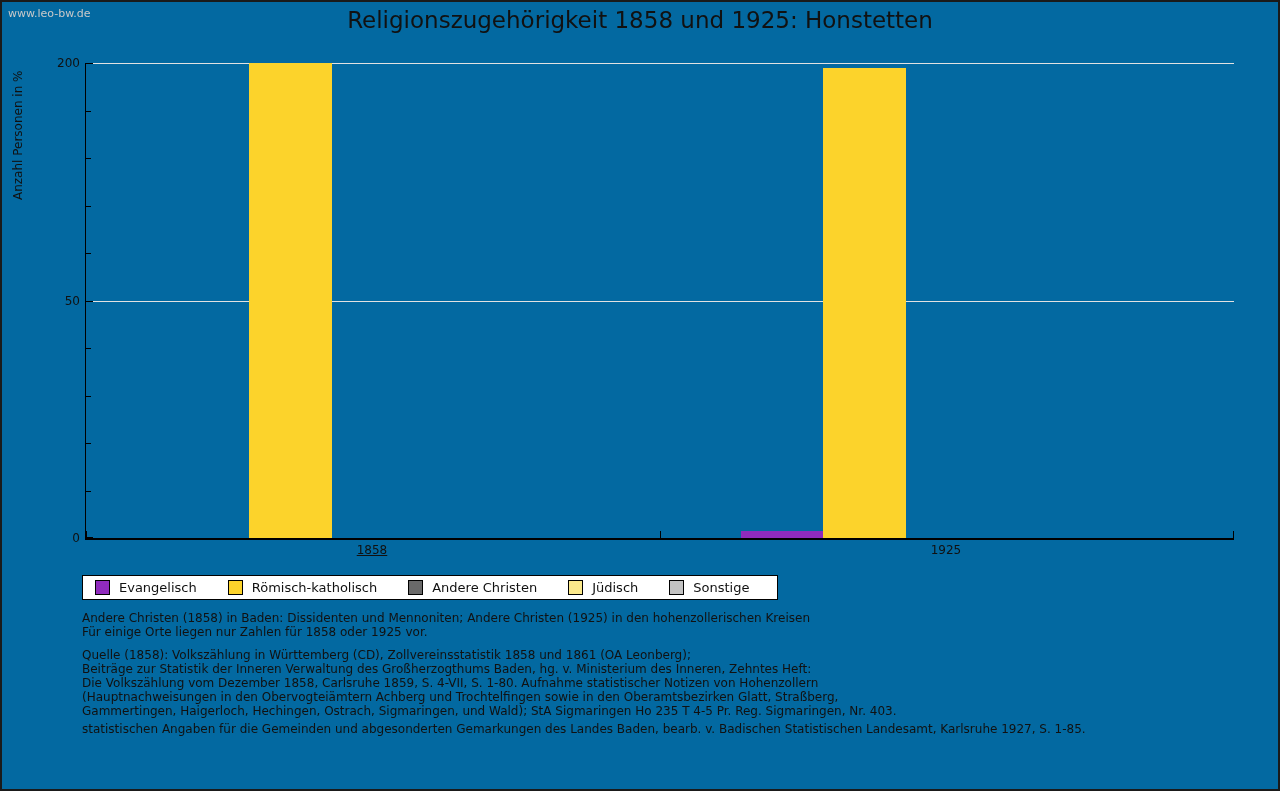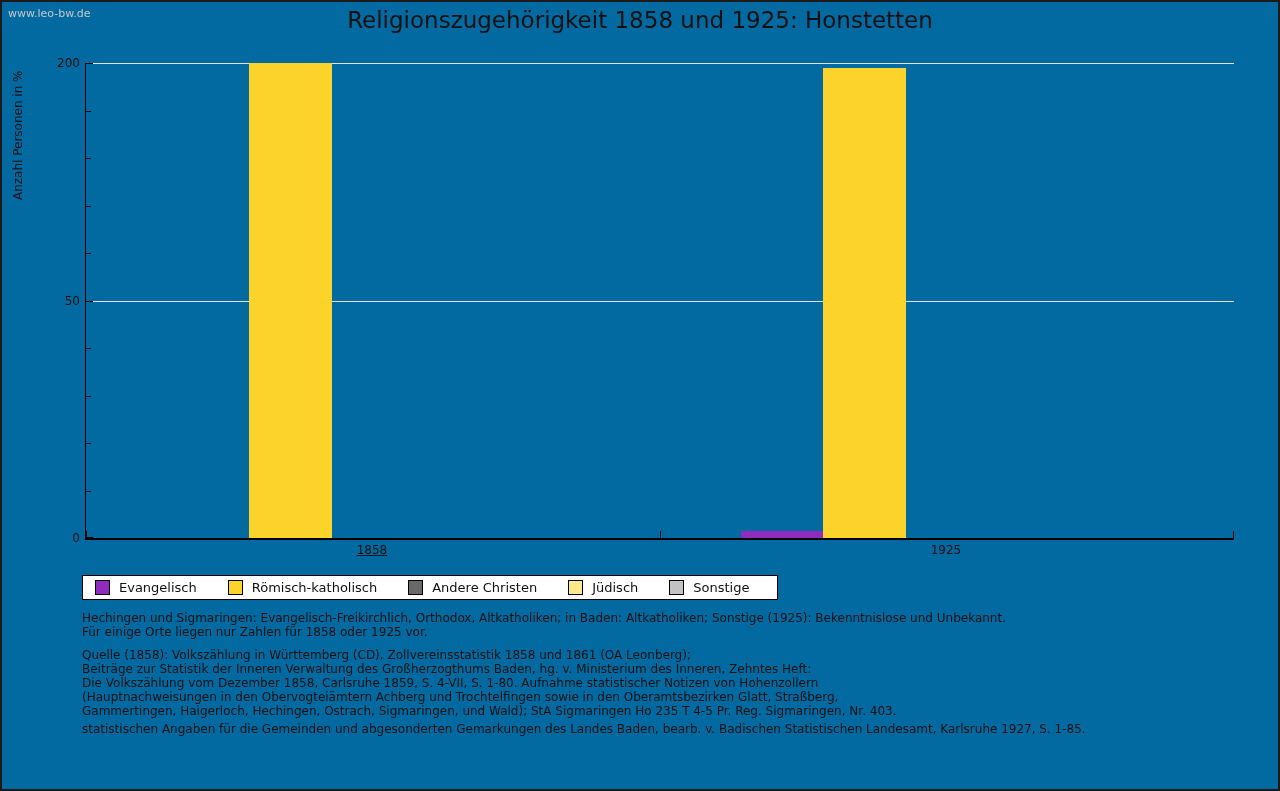--- a/index.html
+++ b/index.html
@@ -90,21 +90,21 @@
         <div class="legend-label">Jüdisch</div>
       </div>
       <div class="legend-item">
         <div class="legend-swatch" style="background: rgb(194, 194, 194);"></div>
         <div class="legend-label">Sonstige</div>
       </div>
     </div>
 
   <div class="notes" id="notes">
       <div class="note-para">
-        <div class="note-line">Hechingen und Sigmaringen: Evangelisch-Freikirchlich, Orthodox, Altkatholiken; in Baden: Altkatholiken; Sonstige (1925): Bekenntnislose und Unbekannt.</div>
+        <div class="note-line">Andere Christen (1858) in Baden: Dissidenten und Mennoniten; Andere Christen (1925) in den hohenzollerischen Kreisen</div>
         <div class="note-line">Für einige Orte liegen nur Zahlen für 1858 oder 1925 vor.</div>
       </div>
       <div class="note-para">
         <div class="note-line">Quelle (1858): Volkszählung in Württemberg (CD), Zollvereinsstatistik 1858 und 1861 (OA Leonberg);</div>
         <div class="note-line">Beiträge zur Statistik der Inneren Verwaltung des Großherzogthums Baden, hg. v. Ministerium des Inneren, Zehntes Heft:</div>
         <div class="note-line">Die Volkszählung vom Dezember 1858, Carlsruhe 1859, S. 4-VII, S. 1-80. Aufnahme statistischer Notizen von Hohenzollern</div>
         <div class="note-line">(Hauptnachweisungen in den Obervogteiämtern Achberg und Trochtelfingen sowie in den Oberamtsbezirken Glatt, Straßberg,</div>
         <div class="note-line">Gammertingen, Haigerloch, Hechingen, Ostrach, Sigmaringen, und Wald); StA Sigmaringen Ho 235 T 4-5 Pr. Reg. Sigmaringen, Nr. 403.</div>
       </div>
       <div class="note-para">

